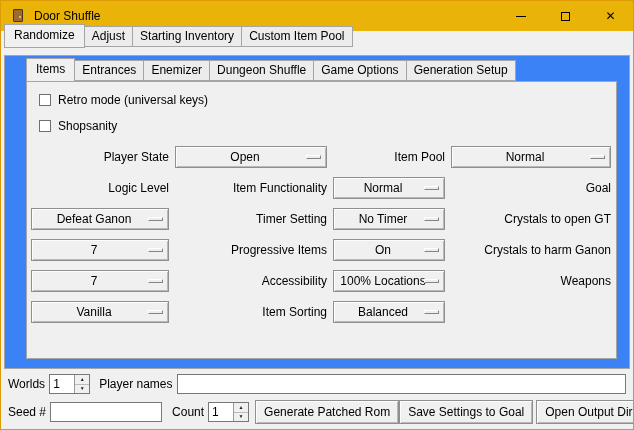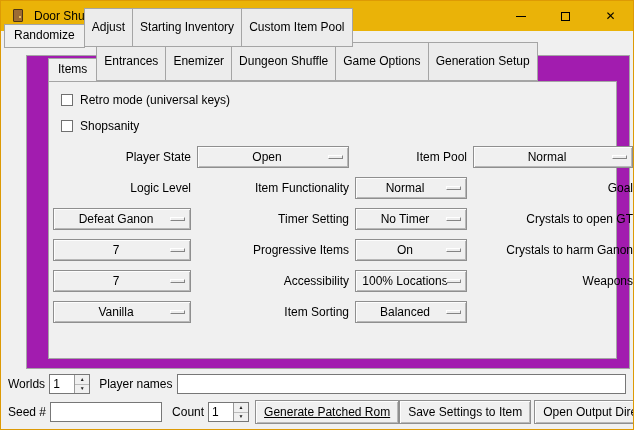--- a/index.html
+++ b/index.html
@@ -15,26 +15,26 @@
   .door{width:10px;height:13px;background:#9c6b33;border:1px solid #4a3317;border-radius:1px;position:relative;margin:1px auto;}
   .door::after{content:"";position:absolute;right:1px;top:6px;width:2px;height:2px;background:#ffd76e;border-radius:50%;}
   .title{margin-left:2px;white-space:nowrap;}
   .caption-buttons{margin-left:auto;display:flex;height:100%;}
   .capbtn{width:45px;height:100%;display:flex;align-items:center;justify-content:center;}
   .glyph-min{width:10px;height:1px;background:#000;display:block;}
   .glyph-max{width:9px;height:9px;border:1px solid #000;display:block;}
   .glyph-close{font-size:12px;line-height:1;}
   
   .tabs{display:flex;align-items:flex-end;position:relative;z-index:3;}
-  .tab{background:#ececec;border:1px solid #a5a5a5;padding:12px 7px;line-height:13px;margin-left:-1px;white-space:nowrap;}
+  .tab{background:#ececec;border:1px solid #a5a5a5;padding:3px 7px;line-height:13px;margin-left:-1px;white-space:nowrap;}
   .tab:first-child{margin-left:0;}
   .tab.selected{background:#f0f0f0;padding:4px 9px 5px;margin-bottom:-1px;position:relative;z-index:4;}
   .outer-tabs{position:absolute;top:31px;left:3px;height:15px;}
   
-  .outer-pane{position:absolute;top:54px;left:3px;right:3px;height:314px;border:1px solid #a5a5a5;background:#a21caf;z-index:1;margin-left:22px;}
+  .outer-pane{position:absolute;top:54px;left:3px;right:3px;height:314px;border:1px solid #a5a5a5;background:#3b82f6;z-index:1;}
   .inner-tabs{margin:2px 0 0 21px;height:23px;}
   .inner-pane{margin:0 12px 0 21px;height:278px;border:1px solid #a5a5a5;background:#f0f0f0;position:relative;z-index:1;}
   
   .checkrow{display:flex;align-items:center;margin:10px 0 0 12px;height:16px;}
   .checkbox{width:12px;height:12px;background:#fff;border:1px solid #707070;margin-right:7px;flex:none;}
   
   .options{display:grid;grid-template-columns:138px 152px 112px 160px;column-gap:6px;row-gap:9px;margin:12px 0 0 4px;}
   .optlabel{line-height:22px;text-align:right;white-space:nowrap;}
   .dropdown{height:22px;background:#f0f0f0;border:1px solid #8f8f8f;
     box-shadow:inset 1px 1px 0 #fdfdfd, inset -1px -1px 0 #b8b8b8;
@@ -53,21 +53,21 @@
   .grow{flex:1;min-width:0;}
   .seed{width:112px;}
   .spinbox{display:inline-flex;height:20px;border:1px solid #777;background:#fff;}
   .spinval{width:24px;border:none;outline:none;font:12px "Liberation Sans",sans-serif;padding:0 0 0 3px;}
   .spinarrows{display:flex;flex-direction:column;width:15px;border-left:1px solid #999;}
   .spinbtn{flex:1;display:flex;align-items:center;justify-content:center;background:#f0f0f0;font-size:5px;line-height:1;color:#222;}
   .spinbtn + .spinbtn{border-top:1px solid #bbb;}
   .btn{height:24px;background:#f0f0f0;border:1px solid #8f8f8f;
     box-shadow:inset 1px 1px 0 #fdfdfd, inset -1px -1px 0 #b8b8b8;
     font:12px "Liberation Sans",sans-serif;padding:0 8px;color:#000;white-space:nowrap;}
-  .gen{margin-left:6px;text-decoration:underline;}
+  .gen{margin-left:6px;}
   .spacer{flex:1;}
   .btn + .btn{margin-left:3px;}
 </style>
 </head>
 <body>
 
 <div class="window">
 
   <div class="titlebar">
     <div class="app-icon">
@@ -211,17 +211,17 @@
         <span class="spinbtn">
             <span>▲</span>
           </span>
         <span class="spinbtn">
             <span>▼</span>
           </span>
       </span>
     </span>
     <button class="btn gen">Generate Patched Rom</button>
     <span class="spacer"></span>
-    <button class="btn">Save Settings to Item</button>
+    <button class="btn">Save Settings to Goal</button>
     <button class="btn">Open Output Directory</button>
   </div>
 
 </div>
 
 </body></html>

